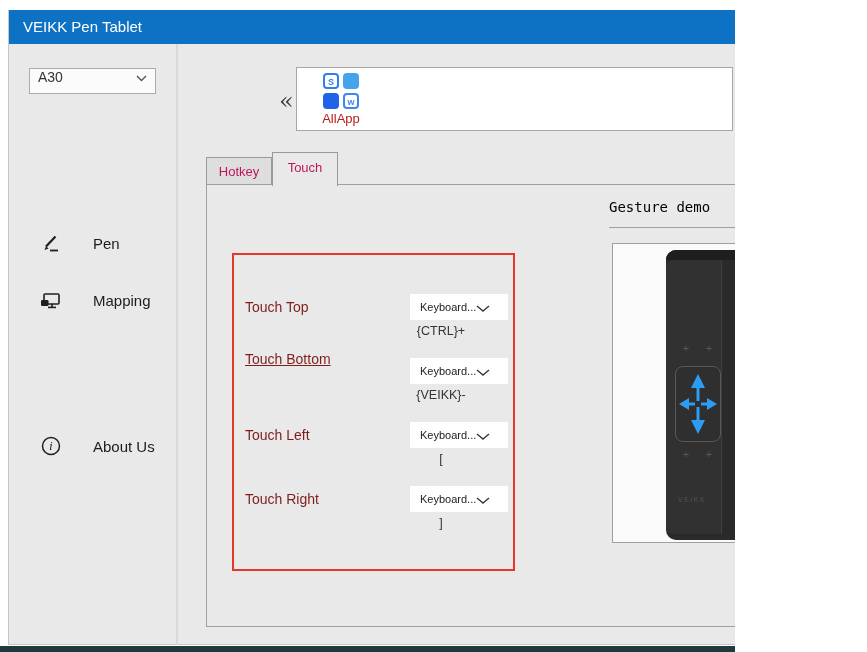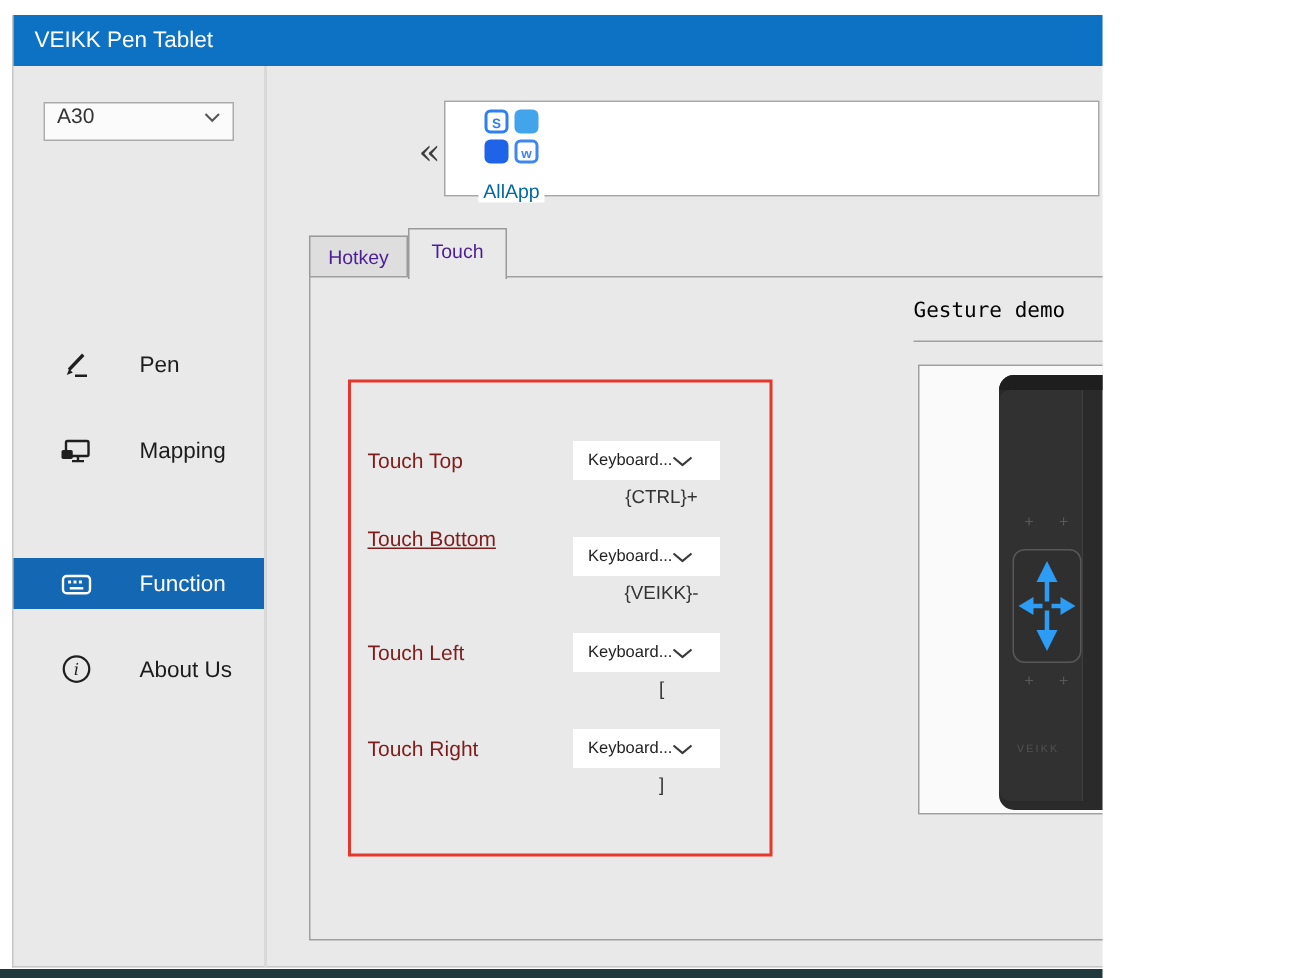--- a/index.html
+++ b/index.html
@@ -31,38 +31,38 @@
   .chev { position:absolute; font-family:"DejaVu Serif", serif; font-size:24px; color:#3d3d3d; cursor:default; }
   .applist { position:absolute; left:287px; top:57px; width:437px; height:64px; background:#ffffff; border:1px solid #a6a6a6; }
   .app-item { position:absolute; left:16px; top:3px; width:56px; height:58px; text-align:center; }
   .appgrid { position:relative; width:36px; height:36px; margin:2px auto 0 auto; }
   .sq { position:absolute; width:16px; height:16px; border-radius:4px; font-size:9px; font-weight:bold;
         line-height:14px; text-align:center; }
   .sq1 { left:0; top:0; background:#fff; border:2px solid #2f7ff0; color:#2f7ff0; }
   .sq2 { right:0; top:0; background:#42a4ea; }
   .sq3 { left:0; bottom:0; background:#1f63e8; }
   .sq4 { right:0; bottom:0; background:#fff; border:2px solid #3f87ee; color:#3f87ee; }
-  .app-label { display:inline-block; margin-top:11px; background:#ffffff; padding:0 3px; font-size:13px; color:#0369a1; }
+  .app-label { display:inline-block; margin-top:1px; background:#ffffff; padding:0 3px; font-size:13px; color:#b91c1c; }
   .smallbtn { position:absolute; left:742px; width:19px; height:32px; background:#fdfdfd; border:1px solid #b0b0b0;
               text-align:center; color:#222; cursor:default; }
   .smallbtn.rem { top:57px; font-size:12px; line-height:31px; }
   .smallbtn.add { top:89px; font-size:16px; line-height:30px; }
 
   
-  .tab { position:absolute; border:1px solid #9a9a9a; text-align:center; font-size:13px; color:#4c1d95; cursor:default; }
+  .tab { position:absolute; border:1px solid #9a9a9a; text-align:center; font-size:13px; color:#be185d; cursor:default; }
   .tab.inactive { left:197px; top:147px; width:66px; height:28px; background:#dedede; line-height:27px; z-index:1; }
   .tab.active { left:263px; top:142px; width:66px; height:34px; background:#e9e9e9; border-bottom:none;
                 line-height:30px; z-index:3; }
   .groupbox { position:absolute; left:197px; top:174px; width:632px; height:443px;
               border:1px solid #9f9f9f; background:#e9e9e9; z-index:2; }
 
   
   .red-rect { position:absolute; left:25px; top:68px; width:283px; height:318px; border:2px solid #e5372b; }
   .trow-label { position:absolute; left:38px; width:130px; font-size:14px; color:#7f1d1d; }
-  .dropdown { position:absolute; left:175px; width:98px; height:26px; background:#ffffff;
+  .dropdown { position:absolute; left:203px; width:98px; height:26px; background:#ffffff;
               display:flex; align-items:center; justify-content:space-between; padding:0 24px 0 10px; cursor:default; }
   .dropdown .ddtext { font-size:11px; color:#222; }
   .trow-value { position:absolute; left:185px; width:98px; text-align:center; font-size:12.5px; color:#333; }
 
   
   .gesture-title { position:absolute; left:402px; top:14px; font-family:"DejaVu Sans Mono", monospace;
                    font-size:14px; color:#000000; }
   .gesture-line { position:absolute; left:402px; top:42px; width:220px; height:1px; background:#9f9f9f; }
   .gesture-img { position:absolute; left:405px; top:58px; width:217px; height:300px; background:#fafafa;
                  border:1px solid #9f9f9f; overflow:hidden; }
@@ -122,32 +122,20 @@
           <svg width="24" height="24" viewBox="0 0 24 24">
             <rect x="5" y="6" width="15" height="10" rx="1" fill="none" stroke="#1f1f1f" stroke-width="1.6"></rect>
             <line x1="13" y1="16" x2="13" y2="19" stroke="#1f1f1f" stroke-width="1.6"></line>
             <line x1="9" y1="19.4" x2="17" y2="19.4" stroke="#1f1f1f" stroke-width="1.6"></line>
             <rect x="2" y="12" width="7.5" height="6" rx="1.2" fill="#1f1f1f"></rect>
           </svg>
         </span>
         <span class="nlabel">Mapping</span>
       </div>
 
-      <div class="nav-item active" style="top:328px;">
-        <span class="nicon">
-          <svg width="24" height="24" viewBox="0 0 24 24">
-            <rect x="3" y="7" width="18" height="11.5" rx="2.5" fill="none" stroke="#ffffff" stroke-width="1.6"></rect>
-            <rect x="6.4" y="10" width="2" height="2" fill="#ffffff"></rect>
-            <rect x="10" y="10" width="2" height="2" fill="#ffffff"></rect>
-            <rect x="13.6" y="10" width="2" height="2" fill="#ffffff"></rect>
-            <line x1="7.5" y1="15.2" x2="16.5" y2="15.2" stroke="#ffffff" stroke-width="1.6"></line>
-          </svg>
-        </span>
-        <span class="nlabel">Function</span>
-      </div>
 
       <div class="nav-item" style="top:385px;">
         <span class="nicon">
           <svg width="24" height="24" viewBox="0 0 24 24">
             <circle cx="12" cy="12" r="8.5" fill="none" stroke="#1f1f1f" stroke-width="1.5"></circle>
             <text x="12" y="16" font-size="11" font-style="italic" font-family="DejaVu Serif, serif" text-anchor="middle" fill="#1f1f1f">i</text>
           </svg>
         </span>
         <span class="nlabel">About Us</span>
       </div>

